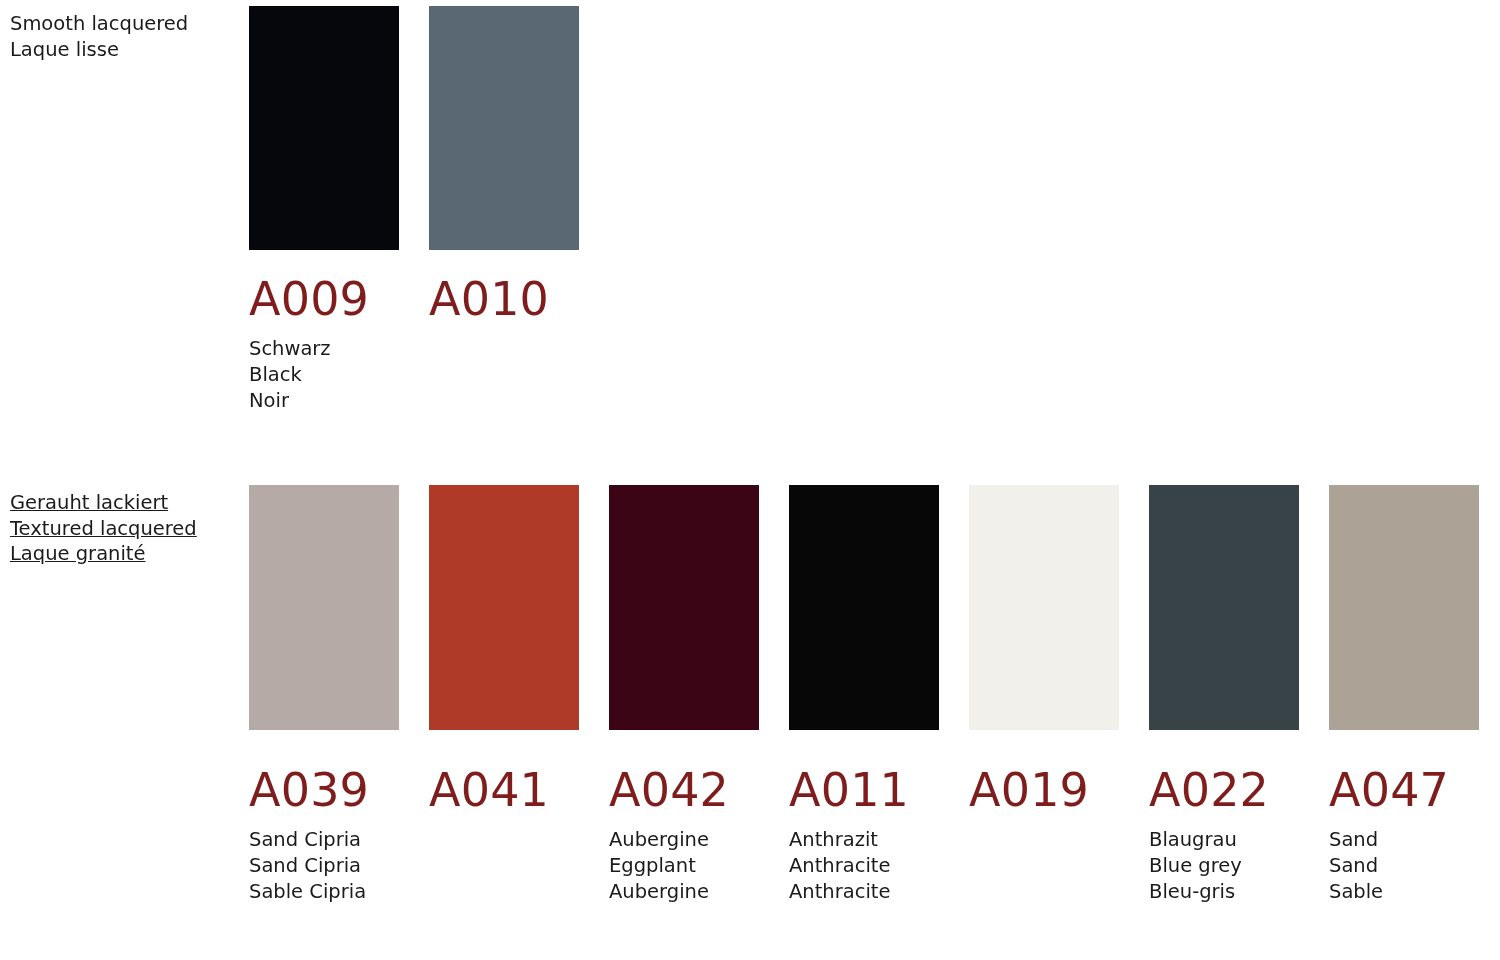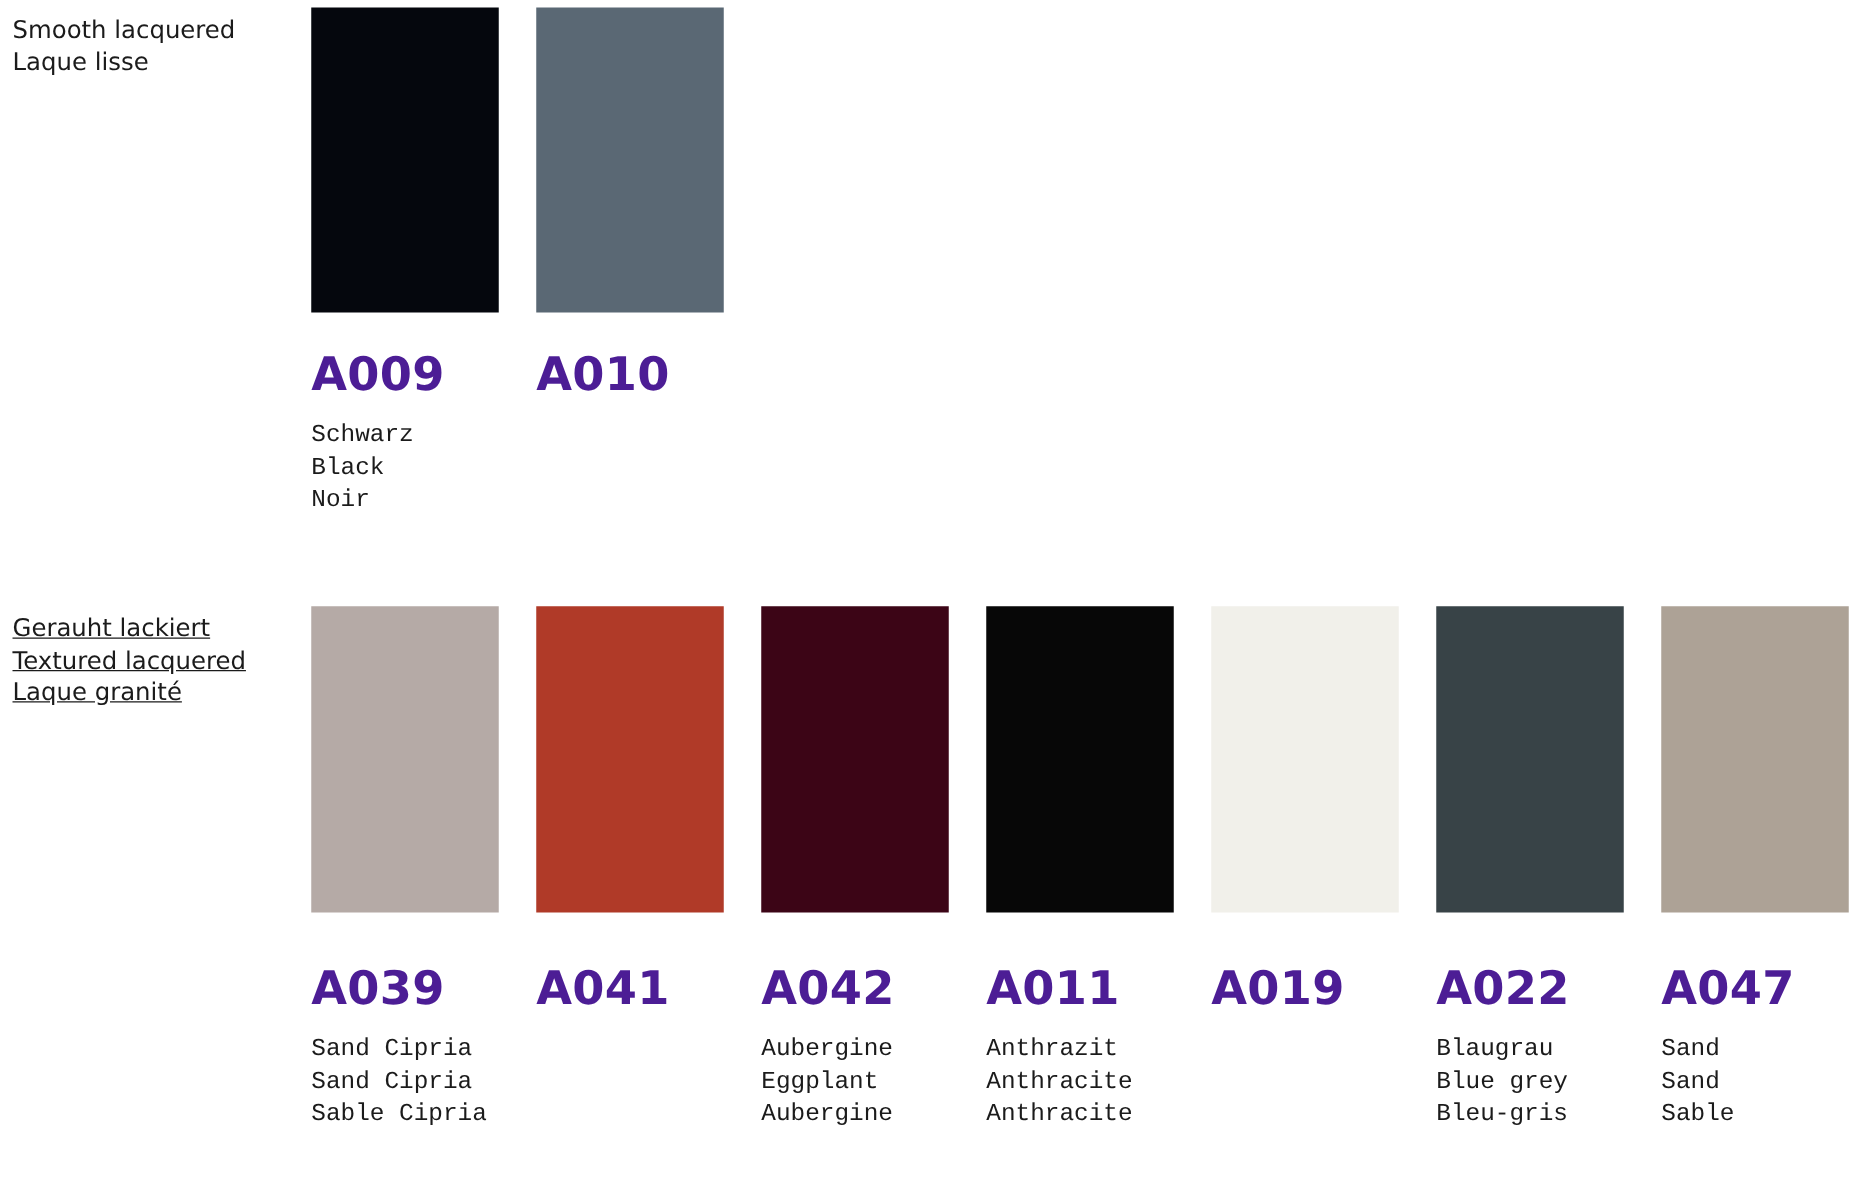--- a/index.html
+++ b/index.html
@@ -62,38 +62,38 @@
   }
 
   .swatch-chip {
     width: 150px;
     display: block;
   }
   .section-1 .swatch-chip { height: 244px; }
   .section-2 .swatch-chip { height: 245px; }
 
   .swatch-code {
-    font-size: 37px;
+    font-size: 46px;
     line-height: 35px;
-    font-weight: 700;
-    color: #4c1d95;
+    font-weight: 400;
+    color: #7f1d1d;
     letter-spacing: 0.2px;
     white-space: nowrap;
   }
   .section-1 .swatch-code { margin-top: 32px; }
   .section-2 .swatch-code { margin-top: 43px; }
 
   .swatch-names {
     margin-top: 19px;
     font-size: 19.5px;
     line-height: 25.8px;
     color: #1b1b1b;
     white-space: nowrap;
   }
-  .swatch-names .name-line { display: block; font-family: Liberation Mono, monospace; }
+  .swatch-names .name-line { display: block; }
 </style>
 </head>
 <body>
 
 <div class="page">
 
   <div class="section section-1">
 
     <div class="finish-caption">
       <span class="cap-line">Smooth lacquered</span>

